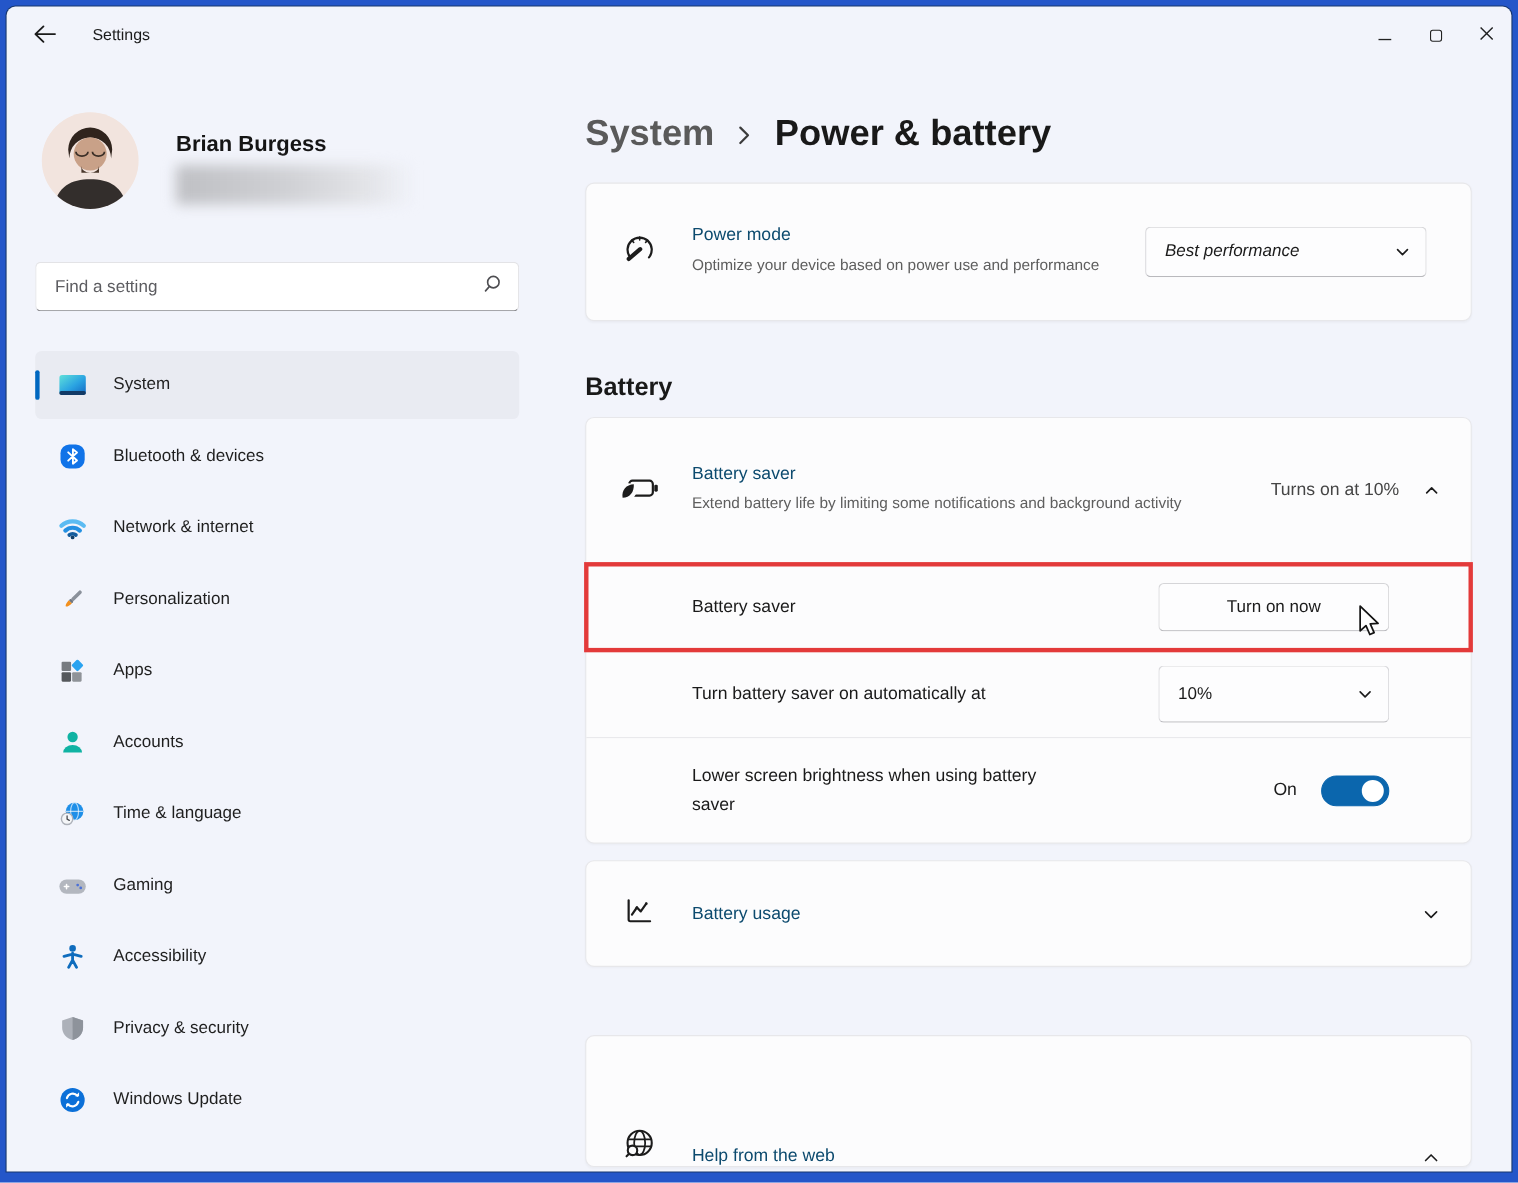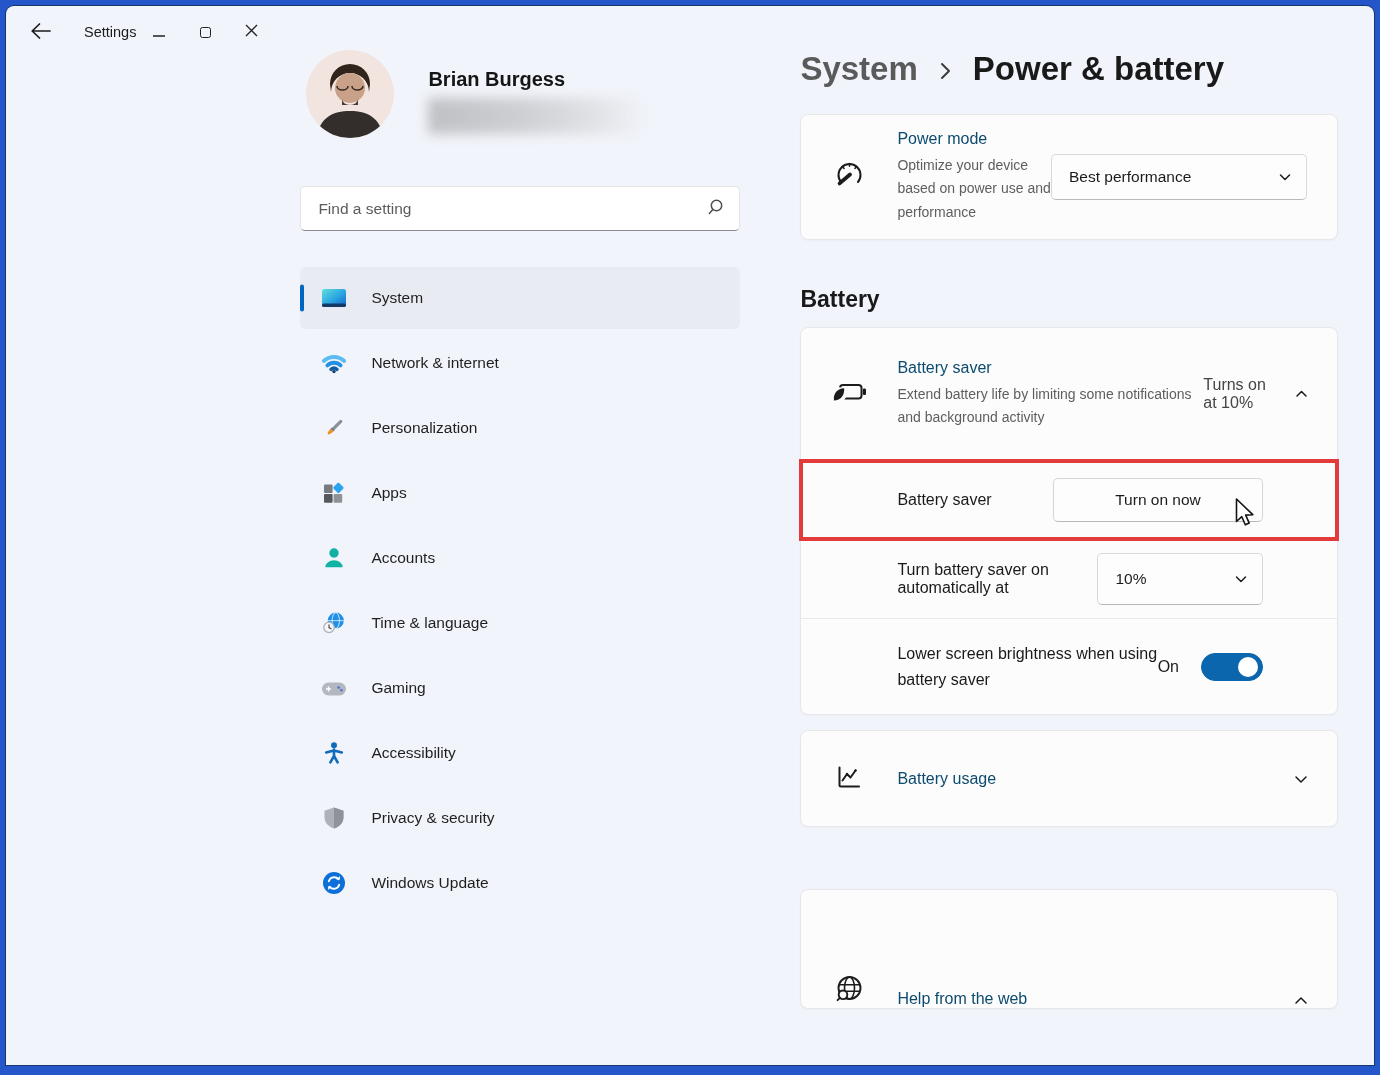--- a/index.html
+++ b/index.html
@@ -10,21 +10,21 @@
     position:relative;
     color:#1b1b1b;
     -webkit-font-smoothing:antialiased;
   }
   .window {
     position:absolute; left:6px; right:6px; top:6px; bottom:10px;
     background:#f2f4fb;
     border-radius:8px 8px 0 0;
     box-shadow:0 0 0 1px #16366e;
     overflow:hidden;
-    display:flex; flex-direction:row;
+    display:flex; flex-direction:column;
   }
   
   .titlebar { height:52px; flex:none; display:flex; align-items:center; }
   .back-btn { width:36px; height:36px; margin-left:16px; border:none; background:transparent; border-radius:5px; display:flex; align-items:center; justify-content:center; cursor:pointer; }
   .app-title { margin-left:26px; font-size:14.5px; color:#1b1b1b; }
   .win-controls { margin-left:auto; display:flex; height:100%; }
   .win-btn { width:46px; height:100%; border:none; background:transparent; display:flex; align-items:center; justify-content:center; cursor:pointer; }
   .max-glyph { width:11px; height:11px; border:1.3px solid #222; border-radius:2.5px; }
   
   .body-row { flex:1; display:flex; overflow:hidden; }
@@ -61,21 +61,21 @@
   .icon-col { width:96px; flex:none; display:flex; align-items:center; justify-content:center; }
   .card-title { font-size:16px; color:#0c4a6e; }
   .card-desc { font-size:14px; color:#5e5e5e; margin-top:6px; line-height:1.65; }
   .chev { display:flex; align-items:center; }
   .dropdown { width:256px; height:46px; background:#fdfdfe; border:1px solid #d8d8db; border-bottom-color:#b9b9bd;
     border-radius:5px; display:flex; align-items:center; justify-content:space-between; padding:0 14px 0 17px;
     font-size:15.5px; color:#1b1b1b; cursor:pointer; }
   .dropdown.small { width:210px; height:52px; }
   
   .power-card { margin-top:26px; height:126px; display:flex; align-items:center; }
-  .power-card .dropdown { margin-right:30px; }
+  .power-card .dropdown { margin-right:40px;font-style:italic; }
   .pm-desc-wrap { flex:1; }
   .pm-desc { max-width:390px; }
   
   .section-heading { margin-top:46px; font-size:23px; font-weight:600; color:#191919; }
   .expander { margin-top:14px; overflow:visible; }
   .exp-header { min-height:132px; display:flex; align-items:center; }
   .exp-desc { max-width:450px; }
   .exp-right { margin-left:auto; display:flex; align-items:center; gap:22px; margin-right:28px; }
   .exp-status { font-size:16px; color:#454545; }
   .exp-row { border-top:1px solid #e9e9ec; display:flex; align-items:center; padding-left:96px; padding-right:74px; position:relative; }
@@ -172,20 +172,29 @@
                   </linearGradient>
                 </defs>
               <rect x="1" y="1" width="24" height="17.5" rx="2.5" fill="url(#gsys)"></rect>
               <rect x="1" y="15.4" width="24" height="3.6" rx="1.6" fill="#123a66"></rect>
             </svg>
           </span>
           <span class="nav-label">System</span>
         </div>
         <div class="nav-item">
           <span class="nav-icon">
+            <svg width="24" height="24" viewBox="0 0 24 24">
+              <rect x="1" y="1" width="22" height="22" rx="8" fill="#1173e8"></rect>
+              <path d="M8 8.2 L16 15.6 L12.3 18.6 V5.4 L16 8.4 L8 15.8" stroke="#fff" stroke-width="1.7" fill="none" stroke-linejoin="round" stroke-linecap="round"></path>
+            </svg>
+          </span>
+          <span class="nav-label">Bluetooth &amp; devices</span>
+        </div>
+        <div class="nav-item">
+          <span class="nav-icon">
             <svg width="26" height="21" viewBox="0 0 26 21">
               <path d="M2.8 8 A 15 15 0 0 1 23.2 8" stroke="#5bbbf2" stroke-width="3.8" fill="none" stroke-linecap="round"></path>
               <path d="M6.4 12.4 A 9.6 9.6 0 0 1 19.6 12.4" stroke="#2490e2" stroke-width="3.8" fill="none" stroke-linecap="round"></path>
               <path d="M10 16.4 A 4.6 4.6 0 0 1 16 16.4" stroke="#155d9e" stroke-width="3.4" fill="none" stroke-linecap="round"></path>
               <circle cx="13" cy="18.6" r="1.7" fill="#123f69"></circle>
             </svg>
           </span>
           <span class="nav-label">Network &amp; internet</span>
         </div>
         <div class="nav-item">

